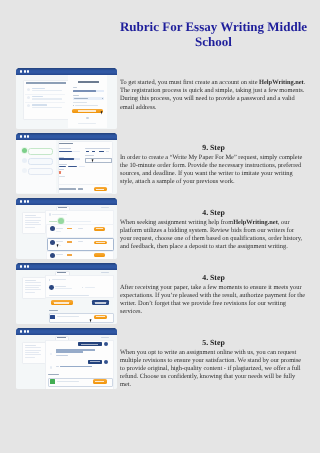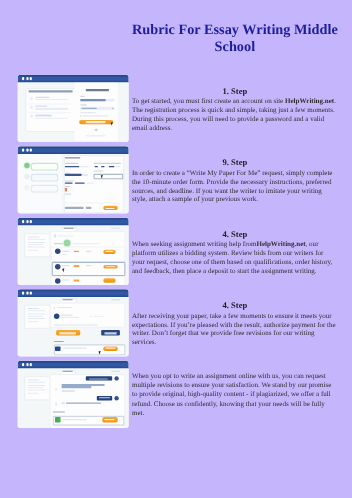--- a/index.html
+++ b/index.html
@@ -1,18 +1,18 @@
 <!DOCTYPE html>
 <html><head>
 <meta charset="utf-8">
 <style>
   html,body{margin:0;padding:0;background:#fff;}
   body{width:320px;height:453px;font-family:"Liberation Serif",serif;overflow:hidden;
        -webkit-font-smoothing:antialiased;text-rendering:geometricPrecision;}
-  .page{position:relative;width:320px;height:453px;background:#c4b5fd;}
+  .page{position:relative;width:320px;height:453px;background:#e5e5e5;}
 
   .title{position:absolute;left:119px;top:19.4px;width:189px;text-align:center;color:#1e1e9b;
          font-weight:bold;font-size:13px;line-height:15px;transform:translateZ(0);}
 
   .row{position:absolute;left:0;width:320px;height:65px;}
   .shot{position:absolute;left:16px;top:7.3px;width:101px;height:61px;overflow:hidden;
         border-radius:2.5px;background:#f5f7fa;filter:blur(0.3px) contrast(0.93) brightness(1.03);}
   .txtcol{position:absolute;left:120px;top:18.6px;width:187px;transform:translateZ(0);}
   .sth{font-weight:bold;font-size:7.8px;line-height:8.4px;text-align:center;color:#1d1d1d;margin:0 0 1.2px 0;}
   .body{font-size:6.38px;line-height:8.1px;text-align:left;color:#2e2e2e;margin:0;}
@@ -81,21 +81,20 @@
   <div class="ln" style="left:56.6px;top:30px;width:1.5px;height:1.5px;background:#b9c6d7;border-radius:.25px"></div>
   <div class="ln" style="left:59.2px;top:30.4px;width:23px;height:.9px;background:#dbe3ed"></div>
   <div class="btn-o" style="left:55.7px;top:33.7px;width:30.9px;height:4.9px"></div>
   <div class="lnd" style="left:62.4px;top:35.6px;width:17.6px;height:1.3px;background:#ffffff;opacity:.8;border-radius:.3px"></div>
   <div class="cursor" style="left:85.4px;top:35.8px"></div>
   <div class="av" style="left:70.4px;top:41.8px;width:2.2px;height:2.2px;background:#c9d4e0"></div>
   <div class="ln" style="left:62.4px;top:48.2px;width:17.6px;height:.9px;background:#e8edf3"></div>
 </div>
     </div>
     <div class="txtcol">
-      <div class="sth">1. Step</div>
       <div class="body"><span>To get started, you must first create an account on site </span><b>HelpWriting.net</b><span>. The registration process is quick and simple, taking just a few moments. During this process, you will need to provide a password and a valid email address.</span></div>
     </div>
   </div>
   <div class="row" style="top:125.7px">
     <div class="shot">
       <div class="bar">
           <span class="dot" style="left:4.25px"></span>
           <span class="dot" style="left:7.7px"></span>
           <span class="dot" style="left:11.25px"></span>
         </div>
@@ -296,16 +295,17 @@
 
   <div class="ln" style="left:32px;top:39.3px;width:11px;height:1.1px;background:#9aa9bd"></div>
   <div class="r" style="left:32px;top:43.1px;width:63.1px;height:7.3px;background:#ffffff;border:.4px solid #cdd7e4;border-radius:1px"></div>
   <div class="r" style="left:33.9px;top:44.3px;width:4.8px;height:4.8px;border-radius:.6px;background:#3bab4d"></div>
   <div class="ln" style="left:40.8px;top:46.3px;width:22px;height:1px;background:#dfe6ef"></div>
   <div class="btn-o" style="left:77.1px;top:44.3px;width:13.5px;height:5.2px"></div>
   <div class="lnd" style="left:79.4px;top:46.4px;width:9px;height:1px;background:#fff;opacity:.8;border-radius:.2px"></div>
 </div>
     </div>
     <div class="txtcol">
+      <div class="sth">5. Step</div>
       <div class="body"><span>When you opt to write an assignment online with us, you can request multiple revisions to ensure your satisfaction. We stand by our promise to provide original, high-quality content - if plagiarized, we offer a full refund. Choose us confidently, knowing that your needs will be fully met.</span></div>
     </div>
   </div>
 </div>
 
 </body></html>

